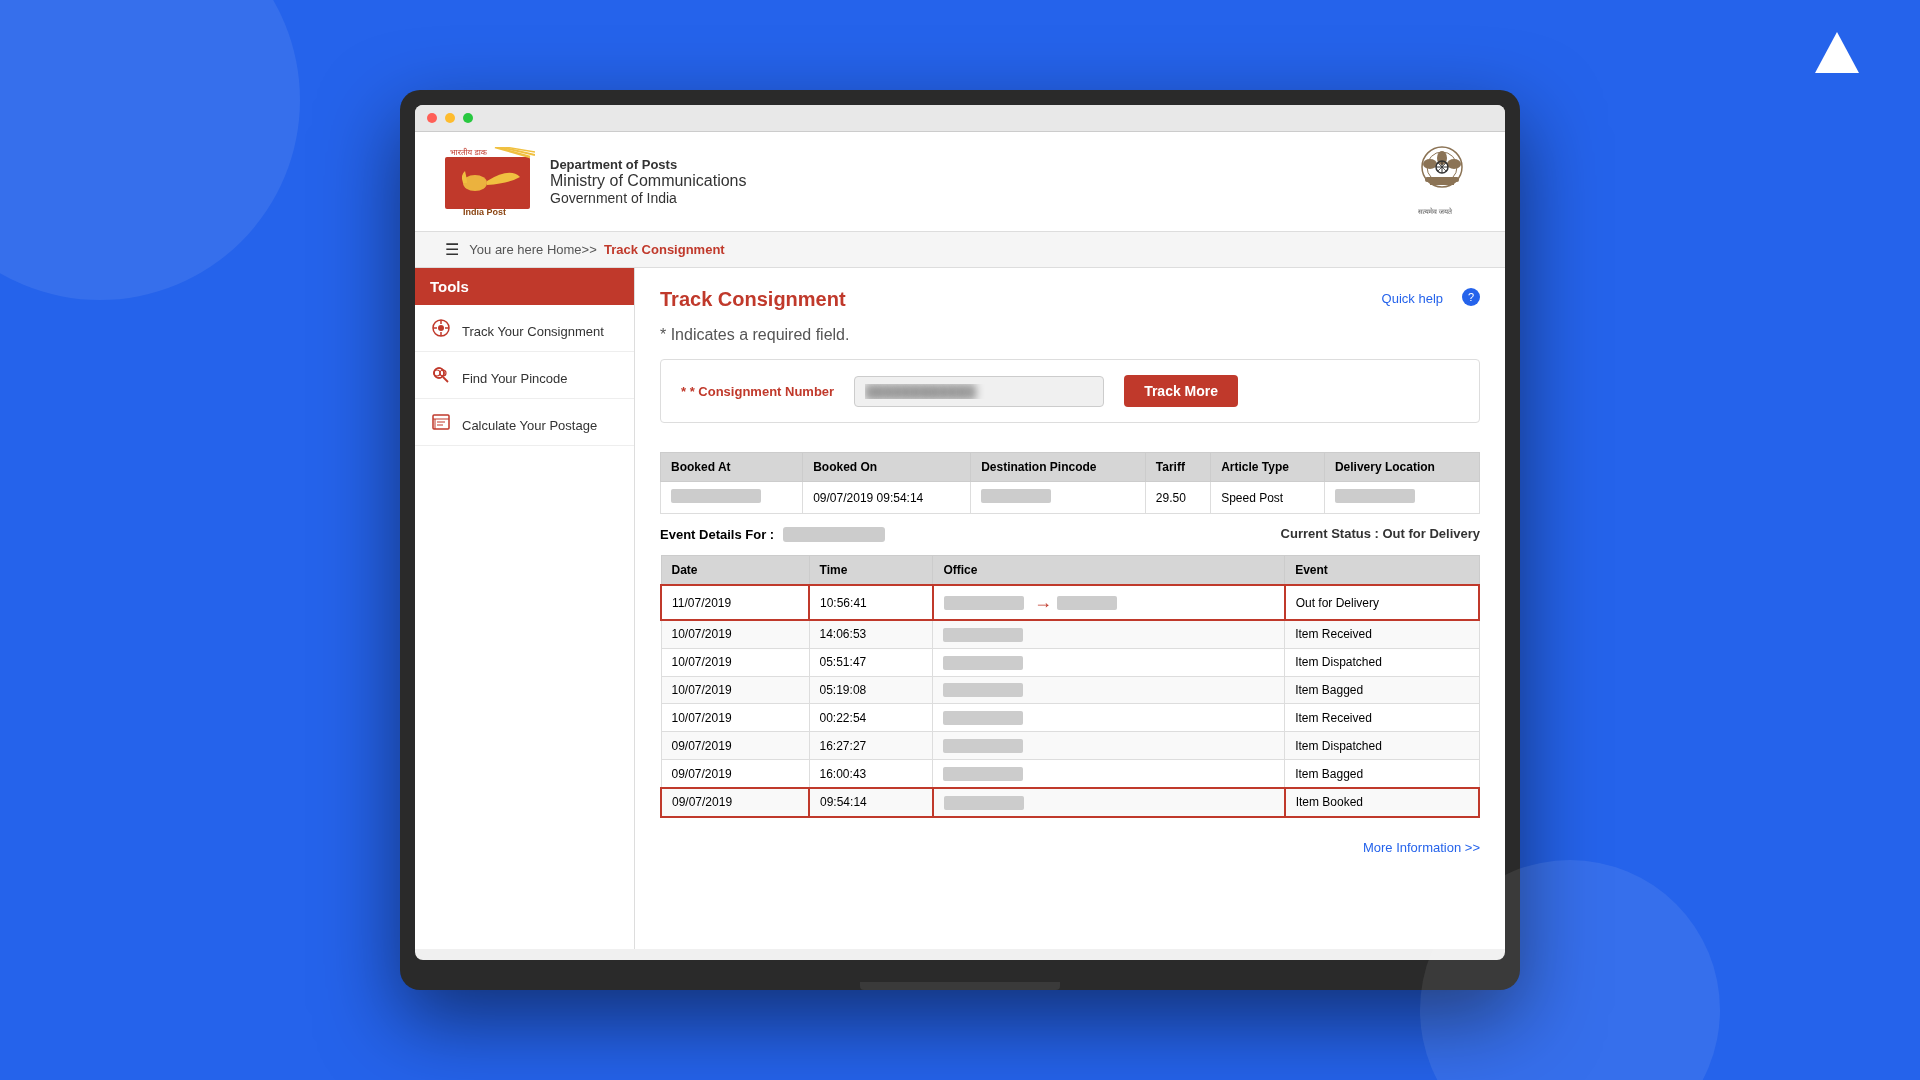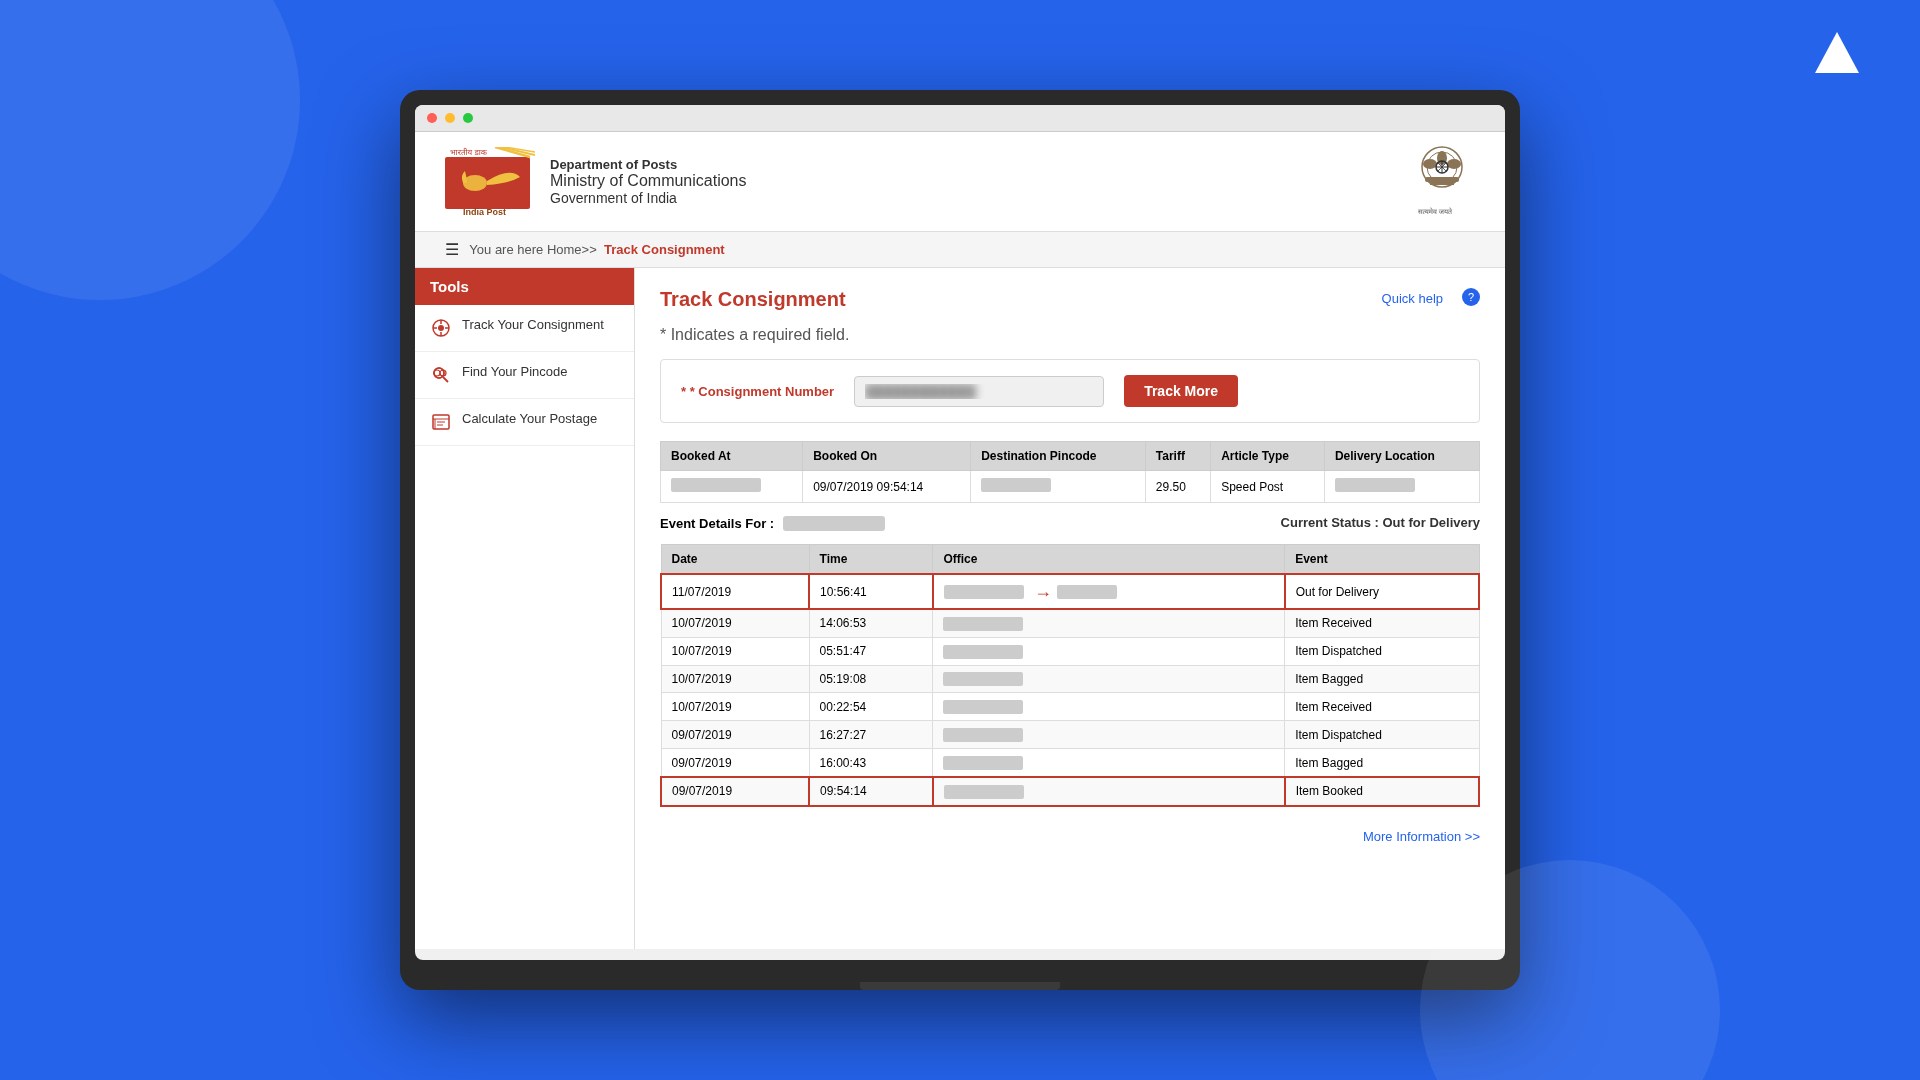--- a/index.html
+++ b/index.html
@@ -171,21 +171,21 @@
     .sidebar-title {
       background: #c0392b;
       color: white;
       padding: 10px 15px;
       font-size: 15px;
       font-weight: bold;
     }
 
     .sidebar-item {
       display: flex;
-      align-items: flex-start;
+      align-items: flex-end;
       gap: 10px;
       padding: 12px 15px;
       border-bottom: 1px solid #eee;
       cursor: pointer;
       font-size: 13px;
       color: #333;
     }
 
     .sidebar-icon {
       width: 22px;
@@ -242,21 +242,21 @@
     .required-note {
       font-size: 16px;
       color: #555;
       margin-bottom: 15px;
     }
 
     
     .track-form {
       border: 1px solid #ddd;
       padding: 15px 20px;
-      margin-bottom: 18px;
+      margin-bottom: 29px;
       border-radius: 4px;
       display: flex;
       align-items: center;
       gap: 20px;
     }
 
     .form-label {
       font-size: 13px;
       color: #333;
     }

